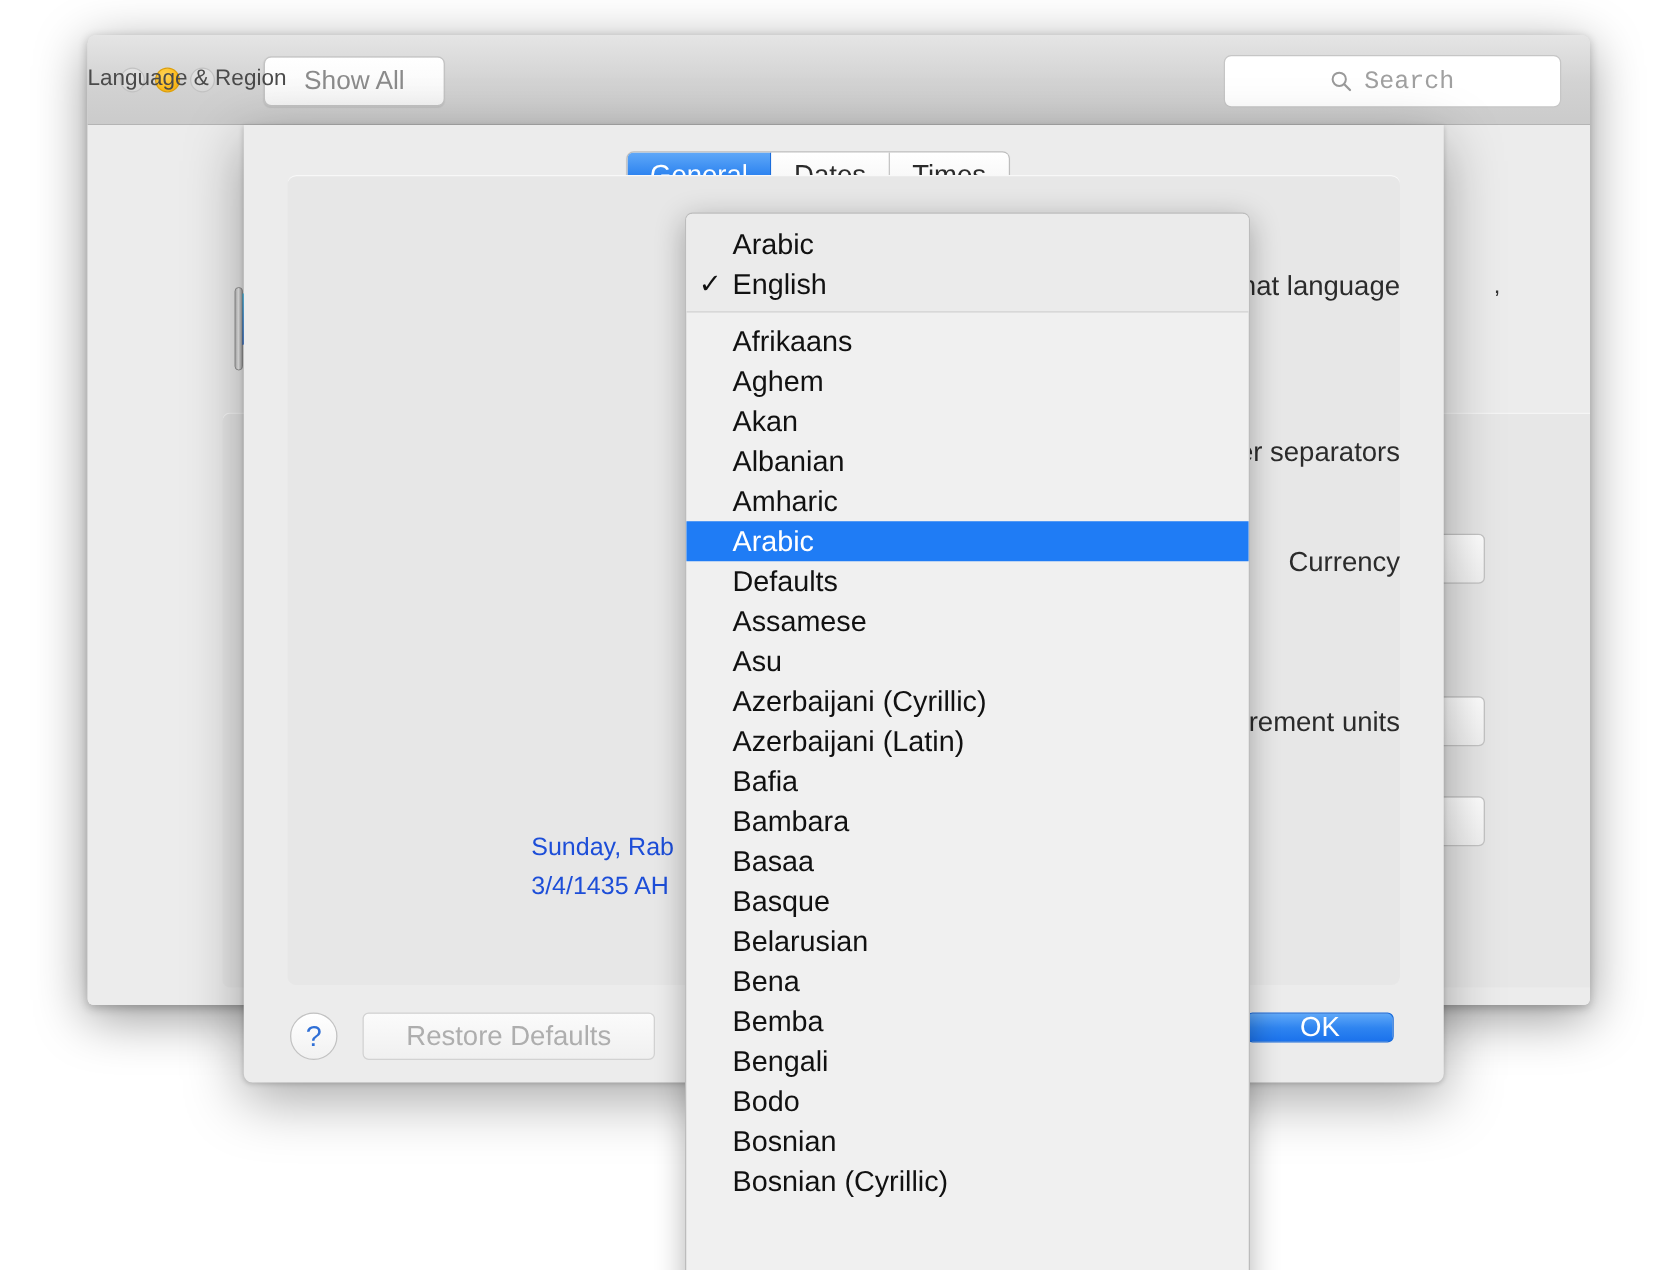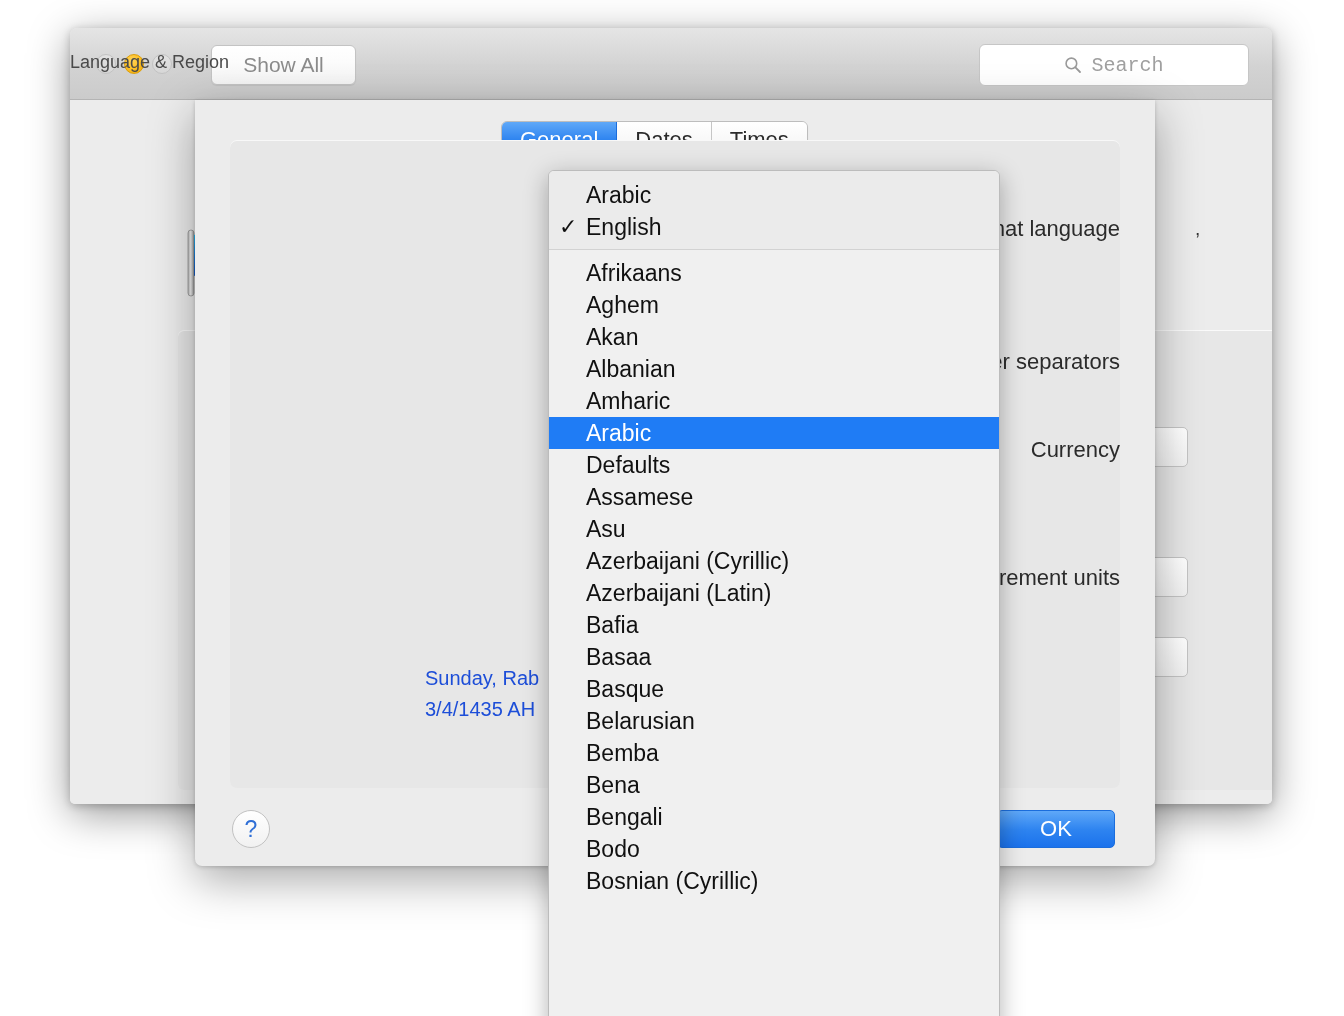--- a/index.html
+++ b/index.html
@@ -312,21 +312,21 @@
     align-items: center;
     justify-content: center;
     font-size: 22px;
     color: #aeaeae;
   }
   .ok-btn {
     position: absolute;
     left: 997px;
     top: 810px;
     width: 118px;
-    height: 38px;
+    height: 24px;
     border-radius: 5px;
     background: linear-gradient(to bottom, #5fa8f8 0%, #2e84f0 52%, #1b72ec 100%);
     border: 1px solid #1b6ddc;
     box-sizing: border-box;
     display: flex;
     align-items: center;
     justify-content: center;
     font-size: 22px;
     color: #ffffff;
   }
@@ -475,20 +475,23 @@
       <div class="field-label" style="top:425px; width:480px;">Measurement units</div>
 
       <div class="preview-text" style="left:195px; top:527px;">Sunday, Rab</div>
       <div class="preview-text" style="left:195px; top:558px;">3/4/1435 AH</div>
     </div>
   </div>
 
   <div class="sheet-footer-help">
     <span>?</span>
   </div>
+  <div class="restore-btn">
+    <span>Restore Defaults</span>
+  </div>
   <div class="ok-btn">
     <span>OK</span>
   </div>
 
   <div class="dropdown">
     <div class="dd-header">
       <div class="dd-row">
         <span>Arabic</span>
       </div>
       <div class="dd-row checked">
@@ -501,24 +504,26 @@
         <div class="dd-row"><span>Akan</span></div>
         <div class="dd-row"><span>Albanian</span></div>
         <div class="dd-row"><span>Amharic</span></div>
         <div class="dd-row selected"><span>Arabic</span></div>
         <div class="dd-row"><span>Defaults</span></div>
         <div class="dd-row"><span>Assamese</span></div>
         <div class="dd-row"><span>Asu</span></div>
         <div class="dd-row"><span>Azerbaijani (Cyrillic)</span></div>
         <div class="dd-row"><span>Azerbaijani (Latin)</span></div>
         <div class="dd-row"><span>Bafia</span></div>
+        <div class="dd-row"><span>Bambara</span></div>
         <div class="dd-row"><span>Basaa</span></div>
         <div class="dd-row"><span>Basque</span></div>
         <div class="dd-row"><span>Belarusian</span></div>
+        <div class="dd-row"><span>Bena</span></div>
         <div class="dd-row"><span>Bemba</span></div>
-        <div class="dd-row"><span>Bena</span></div>
         <div class="dd-row"><span>Bengali</span></div>
         <div class="dd-row"><span>Bodo</span></div>
+        <div class="dd-row"><span>Bosnian</span></div>
         <div class="dd-row"><span>Bosnian (Cyrillic)</span></div>
       </div>
   </div>
 
 </div>
 
 </body></html>

